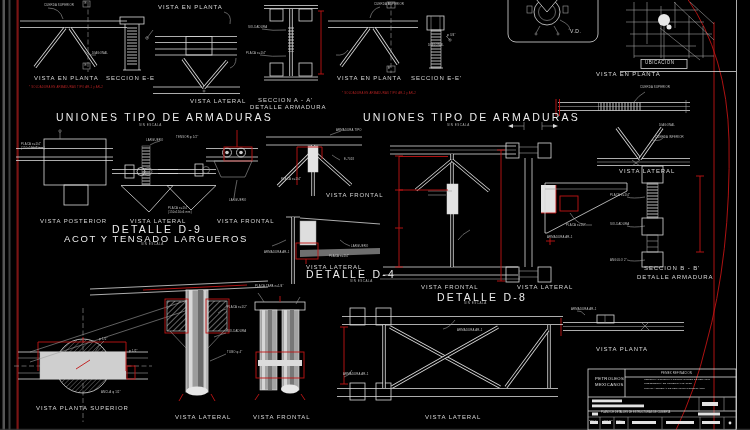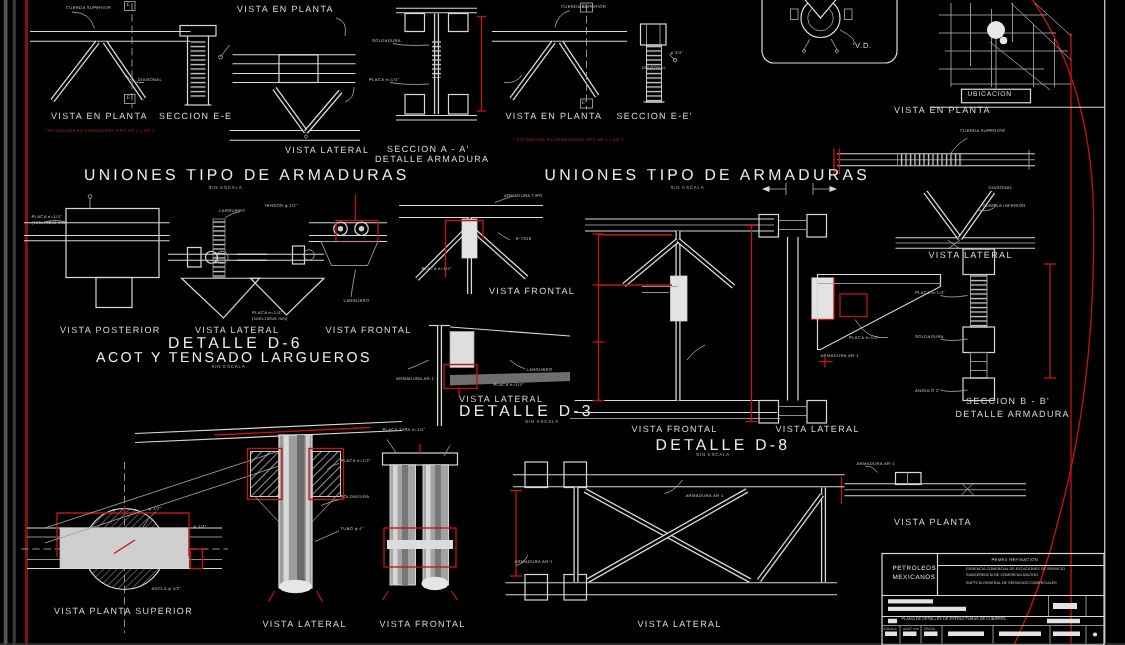--- a/index.html
+++ b/index.html
@@ -480,23 +480,23 @@
       <span class="lbl" style="left: 637px; top: 274px; font-size: 6px; letter-spacing: 0.9px;">DETALLE ARMADURA</span>
       <span class="lbl" style="left: 596px; top: 346px; font-size: 6px; letter-spacing: 0.9px;">VISTA PLANTA</span>
       <span class="lbl" style="left: 36px; top: 405px; font-size: 6px; letter-spacing: 0.9px;">VISTA PLANTA SUPERIOR</span>
       <span class="lbl" style="left: 175px; top: 414px; font-size: 6px; letter-spacing: 0.9px;">VISTA LATERAL</span>
       <span class="lbl" style="left: 253px; top: 414px; font-size: 6px; letter-spacing: 0.9px;">VISTA FRONTAL</span>
       <span class="lbl" style="left: 425px; top: 414px; font-size: 6px; letter-spacing: 0.9px;">VISTA LATERAL</span>
       <span class="lbl" style="left: 645px; top: 61px; font-size: 4.5px; letter-spacing: 0.5px;">UBICACION</span>
       <span class="lbl" style="left: 570px; top: 29px; font-size: 5px; letter-spacing: 0.5px;">V.D.</span>
       <span class="lbl" style="left: 56px; top: 112px; font-size: 10.5px; letter-spacing: 2.2px; color: rgb(236, 236, 236);">UNIONES TIPO DE ARMADURAS</span>
       <span class="lbl" style="left: 363px; top: 112px; font-size: 10.5px; letter-spacing: 2.2px; color: rgb(236, 236, 236);">UNIONES TIPO DE ARMADURAS</span>
-      <span class="lbl" style="left: 112px; top: 224px; font-size: 10.5px; letter-spacing: 2.2px; color: rgb(236, 236, 236);">DETALLE D-6</span>
+      <span class="lbl" style="left: 112px; top: 224px; font-size: 10.5px; letter-spacing: 2.2px; color: rgb(236, 236, 236);">DETALLE D-9</span>
       <span class="lbl" style="left: 64px; top: 234px; font-size: 9.5px; letter-spacing: 1.6px; color: rgb(236, 236, 236);">ACOT Y TENSADO LARGUEROS</span>
-      <span class="lbl" style="left: 306px; top: 269px; font-size: 10.5px; letter-spacing: 2.2px; color: rgb(236, 236, 236);">DETALLE D-3</span>
+      <span class="lbl" style="left: 306px; top: 269px; font-size: 10.5px; letter-spacing: 2.2px; color: rgb(236, 236, 236);">DETALLE D-4</span>
       <span class="lbl" style="left: 437px; top: 292px; font-size: 10.5px; letter-spacing: 2.2px; color: rgb(236, 236, 236);">DETALLE D-8</span>
       <span class="lbl" style="left: 139px; top: 124px; font-size: 3px; letter-spacing: 0.5px; color: rgb(176, 176, 176);">SIN ESCALA</span>
       <span class="lbl" style="left: 447px; top: 124px; font-size: 3px; letter-spacing: 0.5px; color: rgb(176, 176, 176);">SIN ESCALA</span>
       <span class="lbl" style="left: 141px; top: 243px; font-size: 3px; letter-spacing: 0.5px; color: rgb(176, 176, 176);">SIN ESCALA</span>
       <span class="lbl" style="left: 350px; top: 280px; font-size: 3px; letter-spacing: 0.5px; color: rgb(176, 176, 176);">SIN ESCALA</span>
       <span class="lbl" style="left: 464px; top: 302px; font-size: 3px; letter-spacing: 0.5px; color: rgb(176, 176, 176);">SIN ESCALA</span>
       <span class="lbl" style="left: 29px; top: 86px; font-size: 2.8px; letter-spacing: 0.2px; color: rgb(178, 34, 34);">* SOLDADURA EN ARMADURAS TIPO AR-1 y AR-2</span>
       <span class="lbl" style="left: 342px; top: 92px; font-size: 2.8px; letter-spacing: 0.2px; color: rgb(178, 34, 34);">* SOLDADURA EN ARMADURAS TIPO AR-1 y AR-2</span>
       <span class="lbl" style="left: 44px; top: 4px; font-size: 2.8px; letter-spacing: 0.2px; color: rgb(196, 196, 196);">CUERDA SUPERIOR</span>
       <span class="lbl" style="left: 374px; top: 3px; font-size: 2.8px; letter-spacing: 0.2px; color: rgb(196, 196, 196);">CUERDA SUPERIOR</span>

